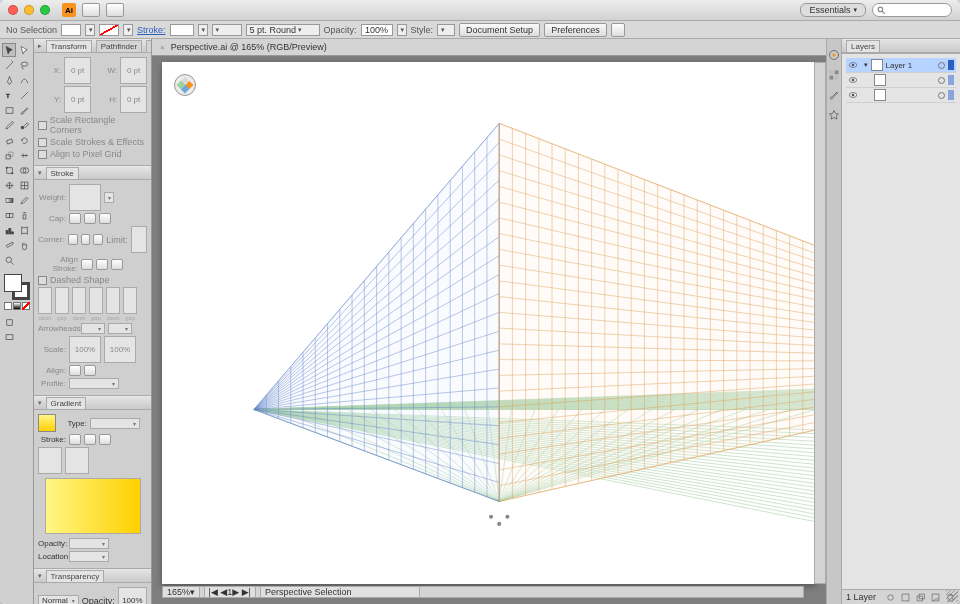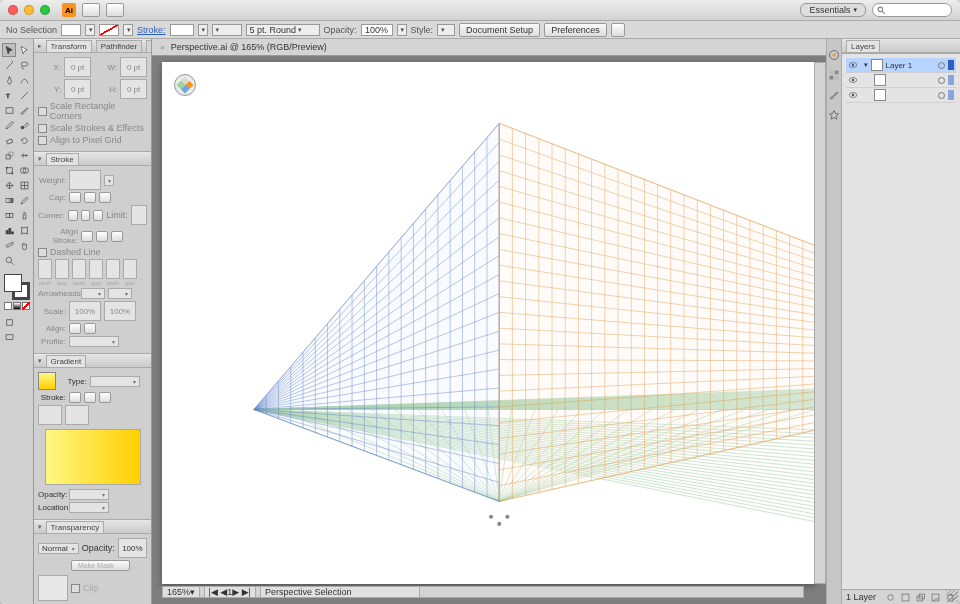--- a/index.html
+++ b/index.html
@@ -42,21 +42,21 @@
 .sm.none::after{content:"";position:absolute;inset:-1px;background:linear-gradient(to bottom right,transparent 42%,#f00 42%,#f00 58%,transparent 58%)}
 .leftpanels{width:118px;background:#cfcfcf;border-right:1px solid #999;display:flex;flex-direction:column;overflow:hidden}
 .phdr{height:14px;background:linear-gradient(#e3e3e3,#cacaca);border-top:1px solid #e8e8e8;border-bottom:1px solid #aaa;display:flex;align-items:center;padding:0 4px;gap:4px}
 .phdr .tab{padding:1px 4px;background:#d4d4d4;border:1px solid #aaa;border-bottom:none;font-size:8px;color:#444}
 .phdr .tab.active{background:#e3e3e3}
 .phdr .tri{font-size:7px;color:#666}
 .pbody{padding:4px;background:#cfcfcf;border-bottom:1px solid #aaa;color:#777}
 .pbody.dim *{color:#888}
 .frow{display:flex;align-items:center;gap:3px;margin-bottom:2px}
 .flabel{width:28px;text-align:right;font-size:8px}
-.numf{width:32px;height:20px;border:1px solid #aaa;background:#e4e4e4;font-size:8px;display:flex;align-items:center;justify-content:center}
+.numf{width:32px;height:27px;border:1px solid #aaa;background:#e4e4e4;font-size:8px;display:flex;align-items:center;justify-content:center}
 .chk{width:9px;height:9px;border:1px solid #888;background:#ddd}
 .sm-dd{height:11px;border:1px solid #aaa;background:#e4e4e4;display:flex;align-items:center;padding:0 3px;font-size:8px}
 .sm-dd::after{content:"▾";font-size:6px;margin-left:auto;color:#777}
 .gradprev{width:96px;height:56px;margin:4px auto;background:linear-gradient(to right,#fff685,#ffd000);border:1px solid #aaa}
 .canvas-zone{flex:1;display:flex;flex-direction:column;background:#b7b7b7;min-width:0}
 .doctab{height:17px;background:#d4d4d4;border-bottom:1px solid #999;display:flex;align-items:center;padding:0 8px;gap:6px}
 .doctab .x{font-size:8px;color:#888}
 .canvas-area{flex:1;position:relative;background:#7e7e7e;display:flex}
 .artboard{position:absolute;left:10px;top:6px;right:10px;bottom:20px;background:#fff;box-shadow:0 2px 6px rgba(0,0,0,.35)}
 .perspective{position:absolute;inset:0;}
@@ -419,21 +419,21 @@
             <div class="numf" style="width:20px"></div>
           </div>
         <div class="frow">
             <span class="flabel" style="width:40px">Align Stroke:</span>
             <div class="tb-btn" style="width:12px;height:11px"></div>
             <div class="tb-btn" style="width:12px;height:11px"></div>
             <div class="tb-btn" style="width:12px;height:11px"></div>
           </div>
         <div class="frow">
             <div class="chk"></div>
-            <span>Dashed Line</span>
+            <span>Dashed Shape</span>
           </div>
         <div class="frow" id="dashrow">
             <div style="display: flex; flex-direction: column; align-items: center; gap: 1px;">
               <div class="numf" style="width: 14px;"></div>
               <span style="font-size: 6px; color: rgb(170, 170, 170);">dash</span>
             </div>
             <div style="display: flex; flex-direction: column; align-items: center; gap: 1px;">
               <div class="numf" style="width: 14px;"></div>
               <span style="font-size: 6px; color: rgb(170, 170, 170);">gap</span>
             </div>

